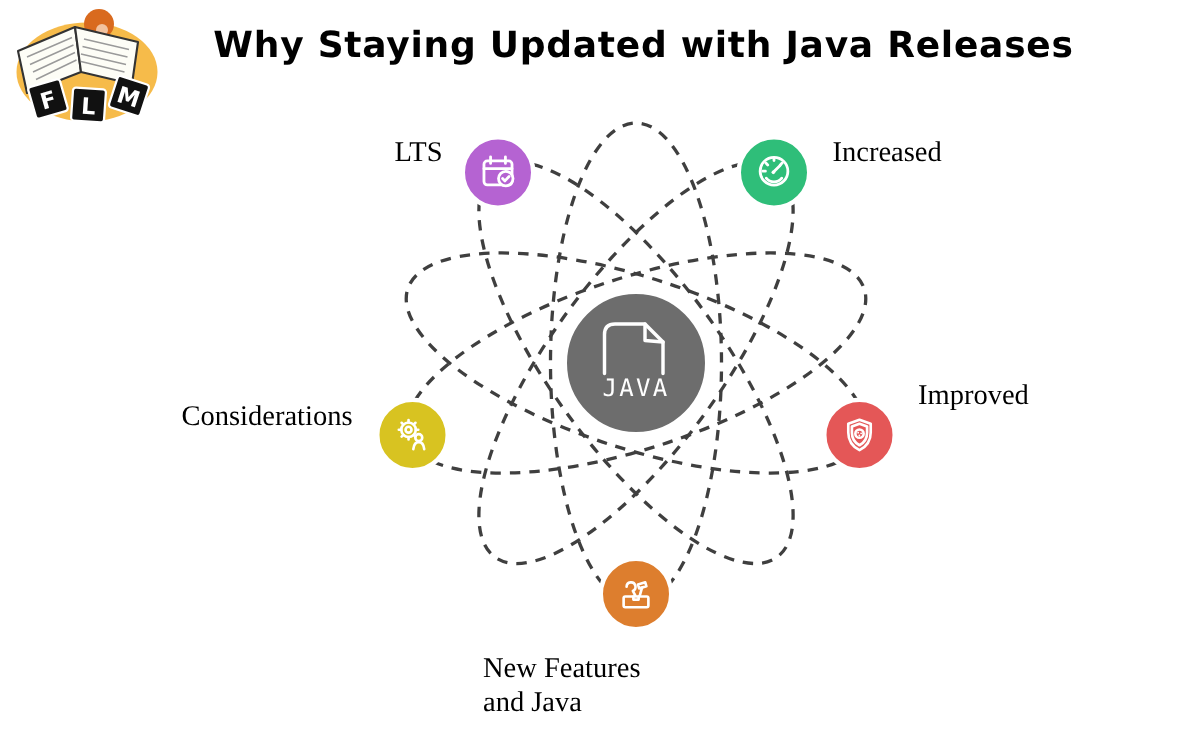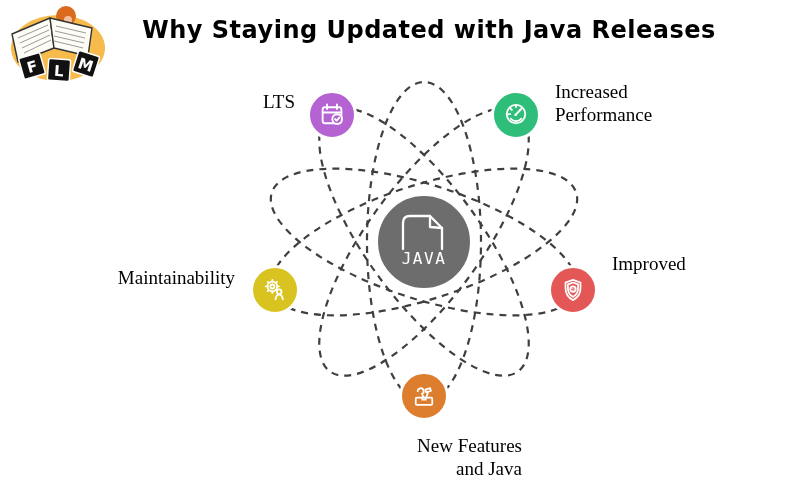--- a/index.html
+++ b/index.html
@@ -6,21 +6,21 @@
   .stage{position:relative;width:800px;height:500px;background:#ffffff;overflow:hidden;
          font-family:"Liberation Sans", sans-serif;}
   .title{position:absolute;top:12px;left:0;width:100%;text-align:center;
          font-family:"DejaVu Sans", sans-serif;font-weight:bold;color:#000;
          font-size:24px;line-height:36px;letter-spacing:0.5px;margin-left:29px;}
   .atom-svg{position:absolute;top:0;left:0;}
   .node-label{position:absolute;color:#000000;font-size:19px;line-height:23px;
               font-family:Liberation Serif, serif;}
   .lbl-right{text-align:right;}
   .lbl-left{text-align:left;}
-  .lbl-center{text-align:right;}
+  .lbl-center{text-align:left;}
   .logo{position:absolute;top:2px;left:4px;width:108px;height:86px;}
 </style>
 </head>
 <body>
 
 <div class="stage">
 
   <svg class="logo" viewBox="0 0 108 86">
     <ellipse cx="54" cy="46" rx="47" ry="33" fill="#f6bb4a"></ellipse>
 
@@ -130,31 +130,30 @@
         <circle cx="15.8" cy="13.6" r="2.1"></circle>
         <path d="M12.5,20.6 C12.8,17.8 14,16.3 15.8,16.3 C17.6,16.3 18.8,17.8 19.1,20.6"></path>
       </g>
     </g>
   </svg>
 
   <div class="node-label lbl-right" style="top:90px; right:505px; width:200px;">
     <div>LTS</div>
   </div>
 
-  <div class="node-label lbl-left" style="top:80px; left:555px; width:200px;">
+  <div class="node-label lbl-left" style="top:90px; left:555px; width:200px;">
     <div>Increased</div>
-    <div>Performance</div>
   </div>
 
   <div class="node-label lbl-left" style="top:252px; left:612px; width:180px;">
     <div>Improved</div>
   </div>
 
   <div class="node-label lbl-center" style="top:434px; left:322px; width:200px;">
     <div>New Features</div>
     <div>and Java</div>
   </div>
 
   <div class="node-label lbl-right" style="top:266px; right:565px; width:200px;">
-    <div>Maintainability</div>
+    <div>Considerations</div>
   </div>
 
 </div>
 
 </body></html>

